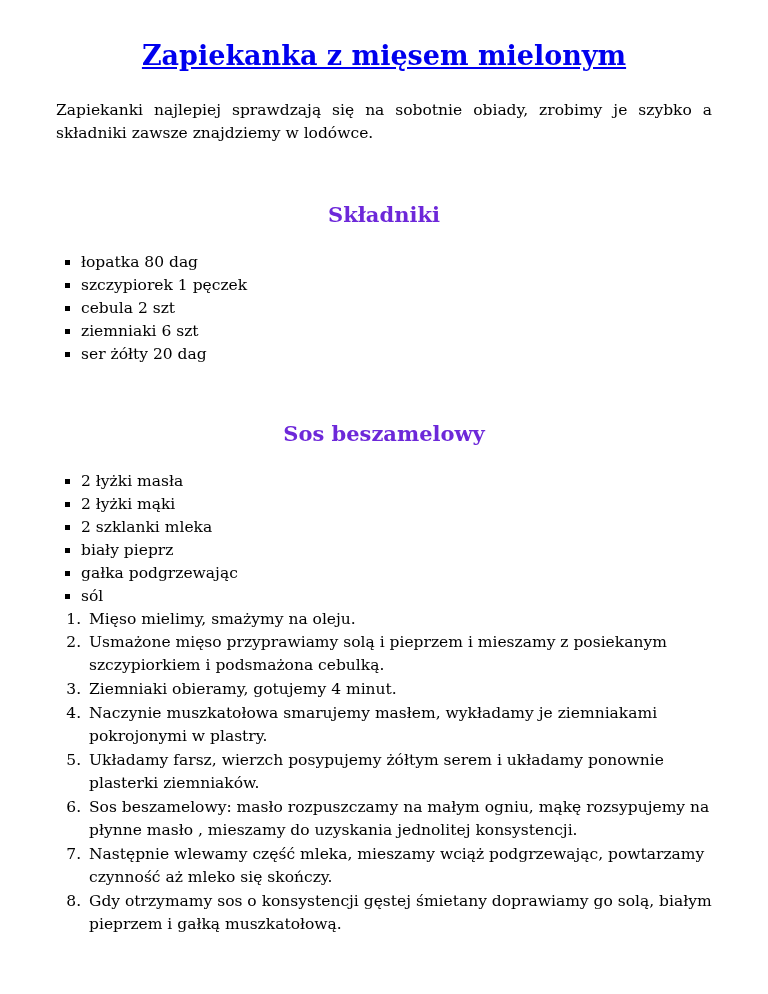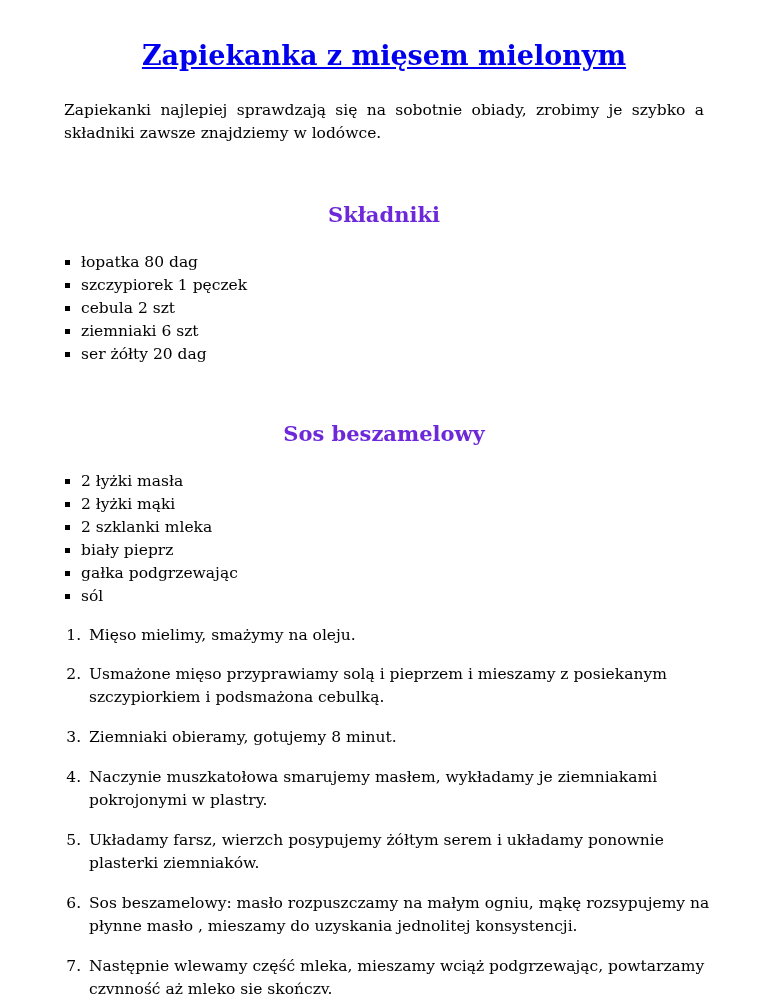--- a/index.html
+++ b/index.html
@@ -24,21 +24,21 @@
     margin: 14px 0 28px 0;
   }
   h1.doc-title a {
     color: #0000EE;
     cursor: pointer;
   }
   p.intro {
     font-size: 15.5px;
     line-height: 1.5;
     text-align: justify;
-    margin: 8px;
+    margin: 0;
   }
   h2.section-heading {
     text-align: center;
     color: #6d28d9;
     font-size: 21px;
     font-weight: bold;
     margin: 56px 0 24px 0;
   }
   ul.ingredients {
     list-style-type: square;
@@ -50,21 +50,21 @@
   ul.ingredients li {
     margin: 1px 12px;
   }
   ol.steps {
     margin: 0;
     padding-left: 30px;
     font-size: 15.5px;
     line-height: 1.48;
   }
   ol.steps li {
-    margin: 17px 0;
+    margin: 1px 0;
     padding-left: 3px;
   }
 </style>
 </head>
 <body>
 
 <div class="page">
 
   <h1 class="doc-title">
     <a href="#">Zapiekanka z mięsem mielonym</a>
@@ -87,21 +87,21 @@
       <li>2 łyżki mąki</li>
       <li>2 szklanki mleka</li>
       <li>biały pieprz</li>
       <li>gałka podgrzewając</li>
       <li>sól</li>
     </ul>
 
   <ol class="steps">
       <li>Mięso mielimy, smażymy na oleju.</li>
       <li>Usmażone mięso przyprawiamy solą i pieprzem i mieszamy z posiekanym szczypiorkiem i podsmażona cebulką.</li>
-      <li>Ziemniaki obieramy, gotujemy 8 minut.</li>
+      <li>Ziemniaki obieramy, gotujemy 4 minut.</li>
       <li>Naczynie muszkatołowa smarujemy masłem, wykładamy je ziemniakami pokrojonymi w plastry.</li>
       <li>Układamy farsz, wierzch posypujemy żółtym serem i układamy ponownie plasterki ziemniaków.</li>
       <li>Sos beszamelowy: masło rozpuszczamy na małym ogniu, mąkę rozsypujemy na płynne masło , mieszamy do uzyskania jednolitej konsystencji.</li>
       <li>Następnie wlewamy część mleka, mieszamy wciąż podgrzewając, powtarzamy czynność aż mleko się skończy.</li>
       <li>Gdy otrzymamy sos o konsystencji gęstej śmietany doprawiamy go solą, białym pieprzem i gałką muszkatołową.</li>
     </ol>
 
 </div>
 
 </body></html>

